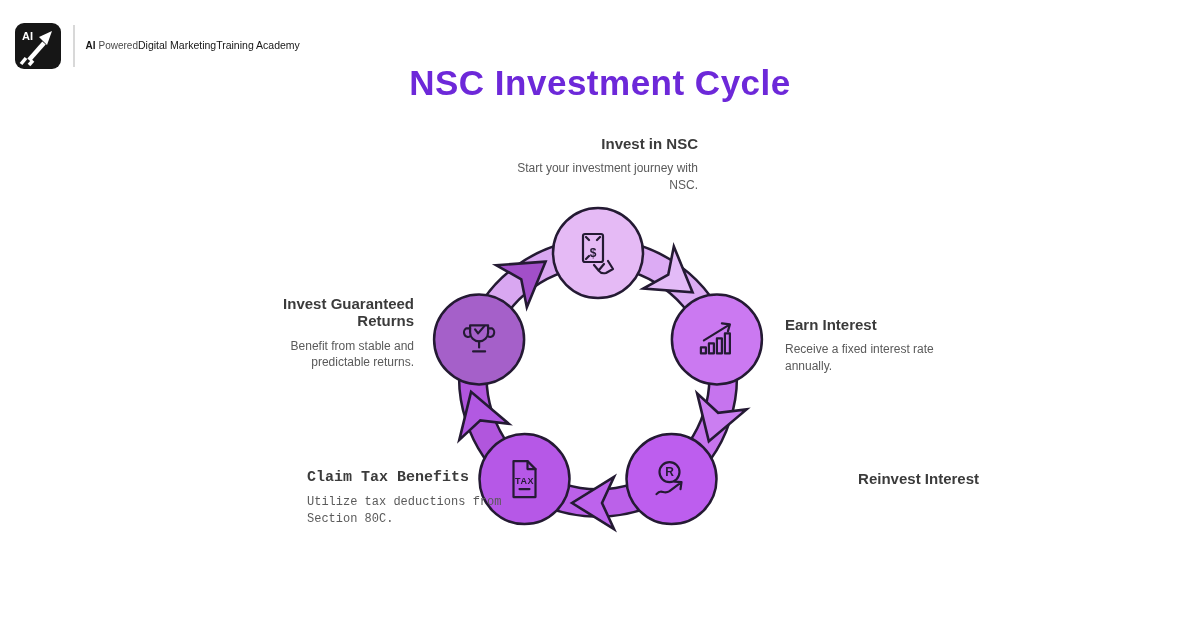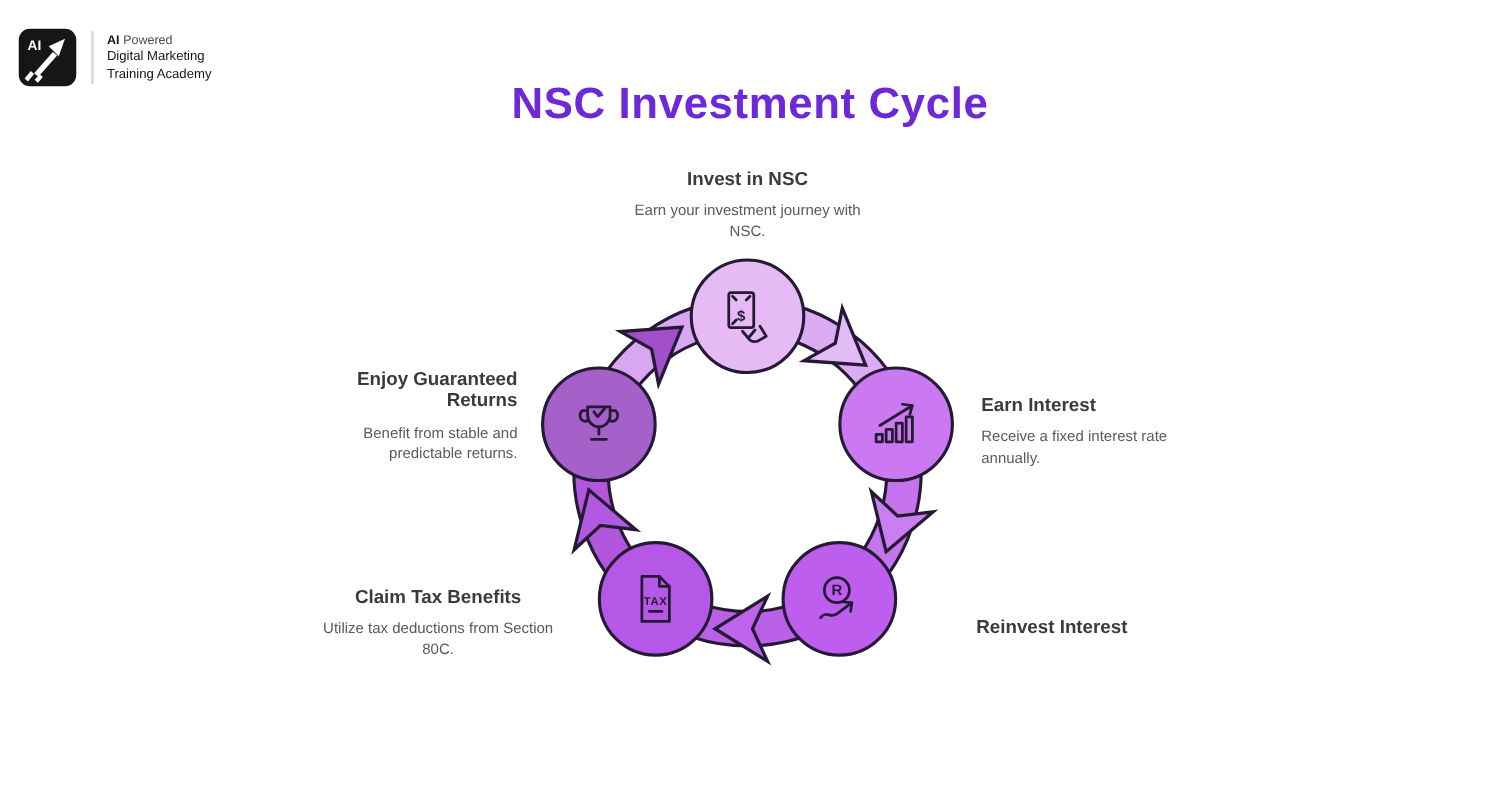--- a/index.html
+++ b/index.html
@@ -2,37 +2,37 @@
 <html><head>
 <meta charset="utf-8">
 <style>
   html,body{margin:0;padding:0;background:#fff;}
   .stage{position:relative;width:1200px;height:628px;background:#ffffff;overflow:hidden;
          font-family:"Liberation Sans",sans-serif;}
   
   .logo{position:absolute;left:14px;top:22px;display:flex;align-items:center;gap:11px;}
   .logo-badge{width:48px;height:48px;}
   .logo-divider{width:1.5px;height:42px;background:#d8d8d8;}
-  .logo-text{display:flex;flex-direction:column;justify-content:center;line-height:13.5px;}
+  .logo-text{display:flex;flex-direction:row;justify-content:center;line-height:13.5px;}
   .logo-line1{font-size:10px;color:#4a4a4a;}
   .logo-line1 b{color:#151515;margin-right:3px;}
   .logo-line23{font-size:10.5px;font-weight:normal;color:#151515;}
   
   .page-title{position:absolute;left:0;top:63px;width:100%;margin:0;text-align:center;
               font-size:35px;font-weight:bold;color:#6d28d9;letter-spacing:.5px;}
   
   .diagram{position:absolute;left:0;top:0;pointer-events:none;}
   
   .step-label{position:absolute;}
   .step-label h3{margin:0 0 8px 0;font-size:15px;color:#3b3b3b;line-height:1.15;}
   .step-label p{margin:0;font-size:12px;color:#5a5a5a;line-height:1.4;}
-  .sl-invest{left:498px;top:135px;width:200px;text-align:center;}
+  .sl-invest{left:498px;top:135px;width:200px;text-align:right;}
   .sl-earn{left:785px;top:316px;width:175px;text-align:left;}
-  .sl-reinvest{left:744px;top:470px;width:195px;text-align:center;margin-top:23px;}
-  .sl-claim{right:752px;top:469px;width:195px;text-align:center;}
+  .sl-reinvest{left:784px;top:470px;width:195px;text-align:right;}
+  .sl-claim{right:698px;top:469px;width:195px;text-align:left;font-family:Liberation Mono, monospace;}
   .sl-enjoy{right:786px;top:295px;width:150px;text-align:right;}
 </style>
 </head>
 <body>
 
 <div class="stage">
 
   <div class="logo">
     <svg class="logo-badge" viewBox="0 0 48 48">
       <rect x="1" y="1" width="46" height="46" rx="9" fill="#161616"></rect>
@@ -125,35 +125,35 @@
       <path d="M -9 -14 h 18 v 7 a 9 9 0 0 1 -18 0 z"></path>
       <path d="M -9 -11 h -4 a 4 4.5 0 0 0 4 8"></path>
       <path d="M 9 -11 h 4 a 4 4.5 0 0 1 -4 8"></path>
       <path d="M 0 2 v 6 M -6 12 h 12"></path>
       <path d="M -4 -10 l 3 4 l 6 -7"></path>
     </g>
   </svg>
 
   <div class="step-label sl-invest">
     <h3>Invest in NSC</h3>
-    <p>Earn your investment journey with NSC.</p>
+    <p>Start your investment journey with NSC.</p>
   </div>
 
   <div class="step-label sl-earn">
     <h3>Earn Interest</h3>
     <p>Receive a fixed interest rate annually.</p>
   </div>
 
   <div class="step-label sl-reinvest">
     <h3>Reinvest Interest</h3>
   </div>
 
   <div class="step-label sl-claim">
     <h3>Claim Tax Benefits</h3>
     <p>Utilize tax deductions from Section 80C.</p>
   </div>
 
   <div class="step-label sl-enjoy">
-    <h3>Enjoy Guaranteed Returns</h3>
+    <h3>Invest Guaranteed Returns</h3>
     <p>Benefit from stable and predictable returns.</p>
   </div>
 
 </div>
 
 </body></html>

